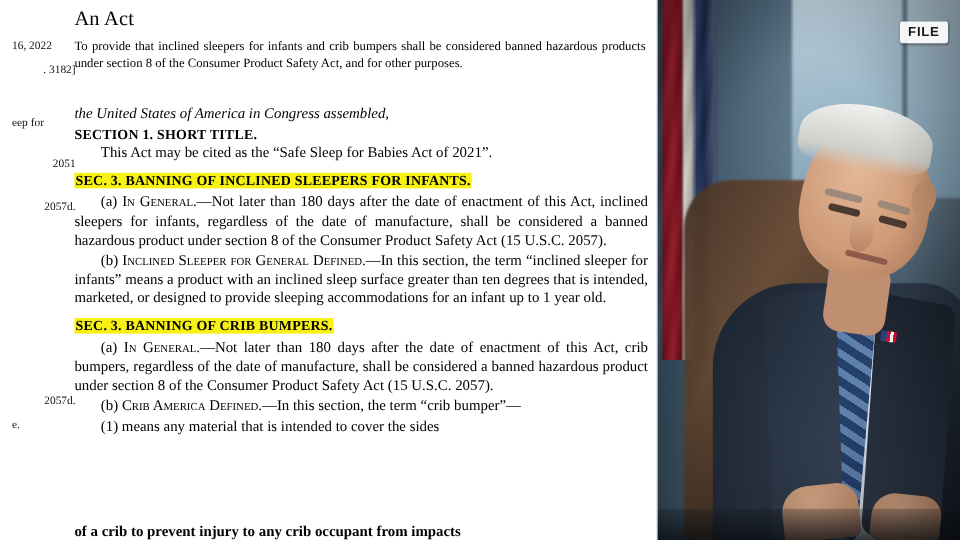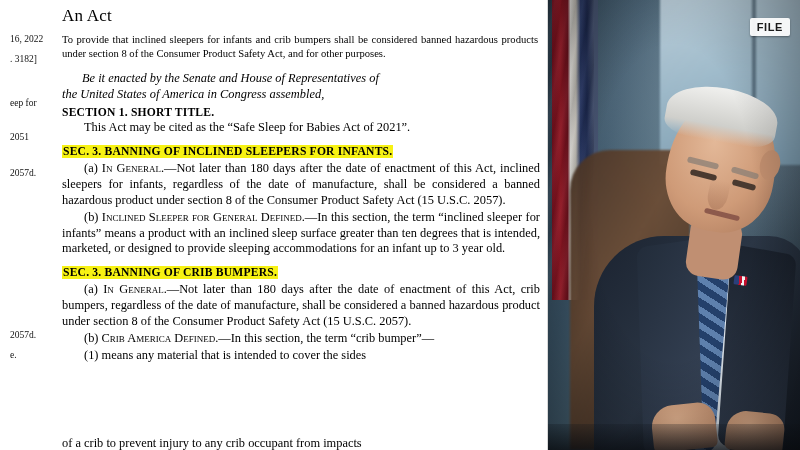--- a/index.html
+++ b/index.html
@@ -41,20 +41,21 @@
   }
   .margin-note {
     position: absolute;
     left: 0;
     width: 56px;
     text-align: left;
     white-space: nowrap;
     margin-left: 10px;
   }
   .margin-note.indent {
+    text-align: right;
     padding-right: 3px;
     width: 53px;
   }
 
   .doc-body {
     position: absolute;
     left: 62px;
     top: 0;
     width: 478px;
     height: 450px;
@@ -115,20 +116,21 @@
     padding-left: 22px;
   }
 
   .cut-bottom {
     position: absolute;
     left: 62px;
     bottom: 0;
     width: 478px;
     height: 14px;
     overflow: hidden;
+    font-weight: bold;
   }
 
   
   .photo {
     position: absolute;
     right: 0;
     top: 0;
     width: 252px;
     height: 450px;
     overflow: hidden;
@@ -447,39 +449,39 @@
       <div class="margin-note" style="top:350px;">e.</div>
     </div>
 
     <div class="doc-body">
 
       <div class="doc-title">An Act</div>
 
       <div class="preamble">To provide that inclined sleepers for infants and crib bumpers shall be considered banned hazardous products under section 8 of the Consumer Product Safety Act, and for other purposes.</div>
 
       <div class="enacting">
-        <span class="first-indent">Be it enacted by the Senate and House of Representatives of</span><br>
+        <br>
         <span>the United States of America in Congress assembled,</span>
       </div>
 
       <div class="sec-head">SECTION 1. SHORT TITLE.</div>
       <div class="para"><span class="ind"></span><span>This Act may be cited as the “Safe Sleep for Babies Act of 2021”.</span></div>
 
       <div style="margin-top:5px;">
         <span class="sec-head hl">SEC. 3. BANNING OF INCLINED SLEEPERS FOR INFANTS.</span>
       </div>
 
       <div class="para" style="margin-top:2px;">
         <span class="ind"></span><span>(a)</span>
         <span class="sc">In General.</span><span>—Not later than 180 days after the date of enactment of this Act, inclined sleepers for infants, regardless of the date of manufacture, shall be considered a banned hazardous product under section 8 of the Consumer Product Safety Act (15 U.S.C. 2057).</span>
       </div>
 
       <div class="para">
         <span class="ind"></span><span>(b)</span>
-        <span class="sc">Inclined Sleeper for General Defined.</span><span>—In this section, the term “inclined sleeper for infants” means a product with an inclined sleep surface greater than ten degrees that is intended, marketed, or designed to provide sleeping accommodations for an infant up to 3 year old.</span>
+        <span class="sc">Inclined Sleeper for General Defined.</span><span>—In this section, the term “inclined sleeper for infants” means a product with an inclined sleep surface greater than ten degrees that is intended, marketed, or designed to provide sleeping accommodations for an infant up to 1 year old.</span>
       </div>
 
       <div style="margin-top:5px;">
         <span class="sec-head hl">SEC. 3. BANNING OF CRIB BUMPERS.</span>
       </div>
 
       <div class="para" style="margin-top:2px;">
         <span class="ind"></span><span>(a)</span>
         <span class="sc">In General.</span><span>—Not later than 180 days after the date of enactment of this Act, crib bumpers, regardless of the date of manufacture, shall be considered a banned hazardous product under section 8 of the Consumer Product Safety Act (15 U.S.C. 2057).</span>
       </div>

